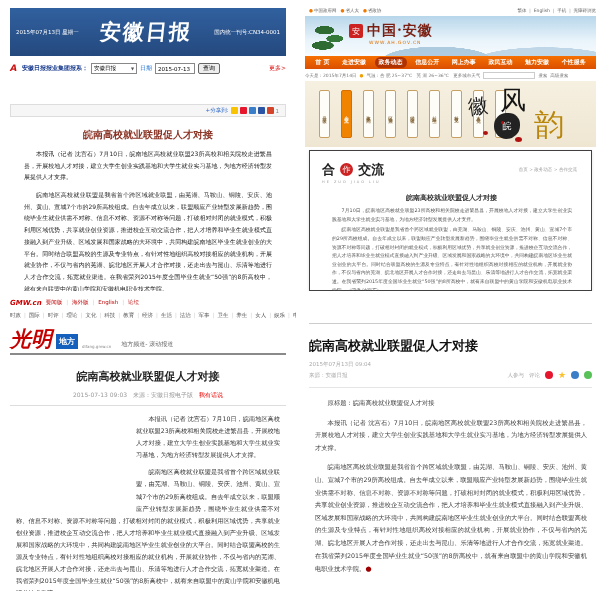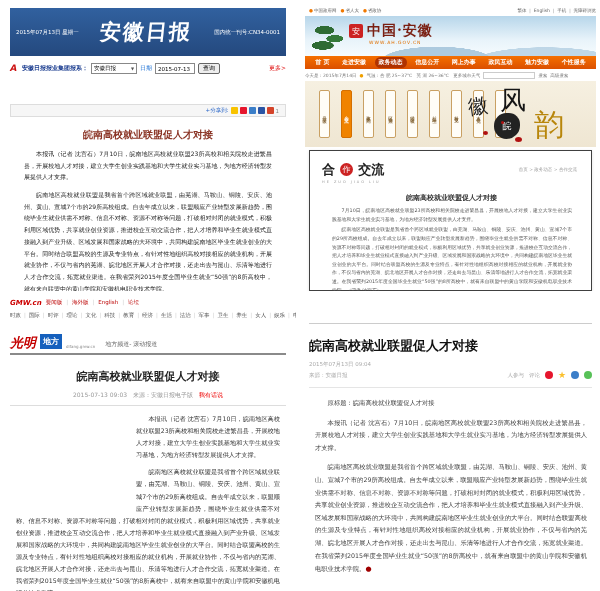--- a/index.html
+++ b/index.html
@@ -75,21 +75,21 @@
   .gv-art-body { position:absolute; left:22px; top:56px; width:240px; font-size:4.8px; color:#555; line-height:1.8; text-align:justify; }
   .gv-art-body p { text-indent:2em; margin-bottom:2px; }
 
   
   .gm-top { position:absolute; left:10px; top:4px; height:10px; display:flex; gap:4px; font-size:5.5px; color:#b00; }
   .gm-logo-sm { font-weight:bold; font-style:italic; font-size:7px; color:#c00; }
   .gm-top .sep { color:#ccc; }
   .gm-nav { position:absolute; left:10px; top:17px; width:280px; font-size:5.5px; color:#555; display:flex; flex-wrap:nowrap; gap:3px; white-space:nowrap; }
   .gm-nav .sep { color:#ccc; }
   .gm-brandrow { position:absolute; left:10px; top:30px; width:276px; height:24px; display:flex; align-items:flex-end; gap:4px; }
-  .gm-brand { font-family:"DejaVu Serif", serif; font-style:italic; font-weight:bold; font-size:13px; color:#c40000; line-height:1; }
+  .gm-brand { font-family:"DejaVu Serif", serif; font-style:italic; font-weight:bold; font-size:21px; color:#c40000; line-height:1; }
   .gm-box { background:#1560bd; color:#fff; font-size:8px; font-weight:bold; padding:2px 3px; }
   .gm-url { font-size:4px; color:#888; align-self:flex-end; }
   .gm-channel { font-size:6px; color:#666; margin-left:6px; }
   .gm-rule { position:absolute; left:10px; top:58px; width:276px; height:2px; background:#8a8a8a; }
   .gm-title { position:absolute; left:0; top:74px; width:296px; text-align:center; font-size:11px; font-weight:bold; color:#222; }
   .gm-meta { position:absolute; left:0; top:96px; width:296px; text-align:center; font-size:6px; color:#999; }
   .gm-meta .red { color:#e00; }
   .gm-rule2 { position:absolute; left:10px; top:110px; width:276px; height:1px; background:#ddd; }
   .gm-body { position:absolute; left:16px; top:118px; width:264px; font-size:6.2px; color:#333; line-height:1.95; text-align:justify; }
   .gm-ad { float:left; width:112px; height:96px; margin-right:8px; background:#fff; }

